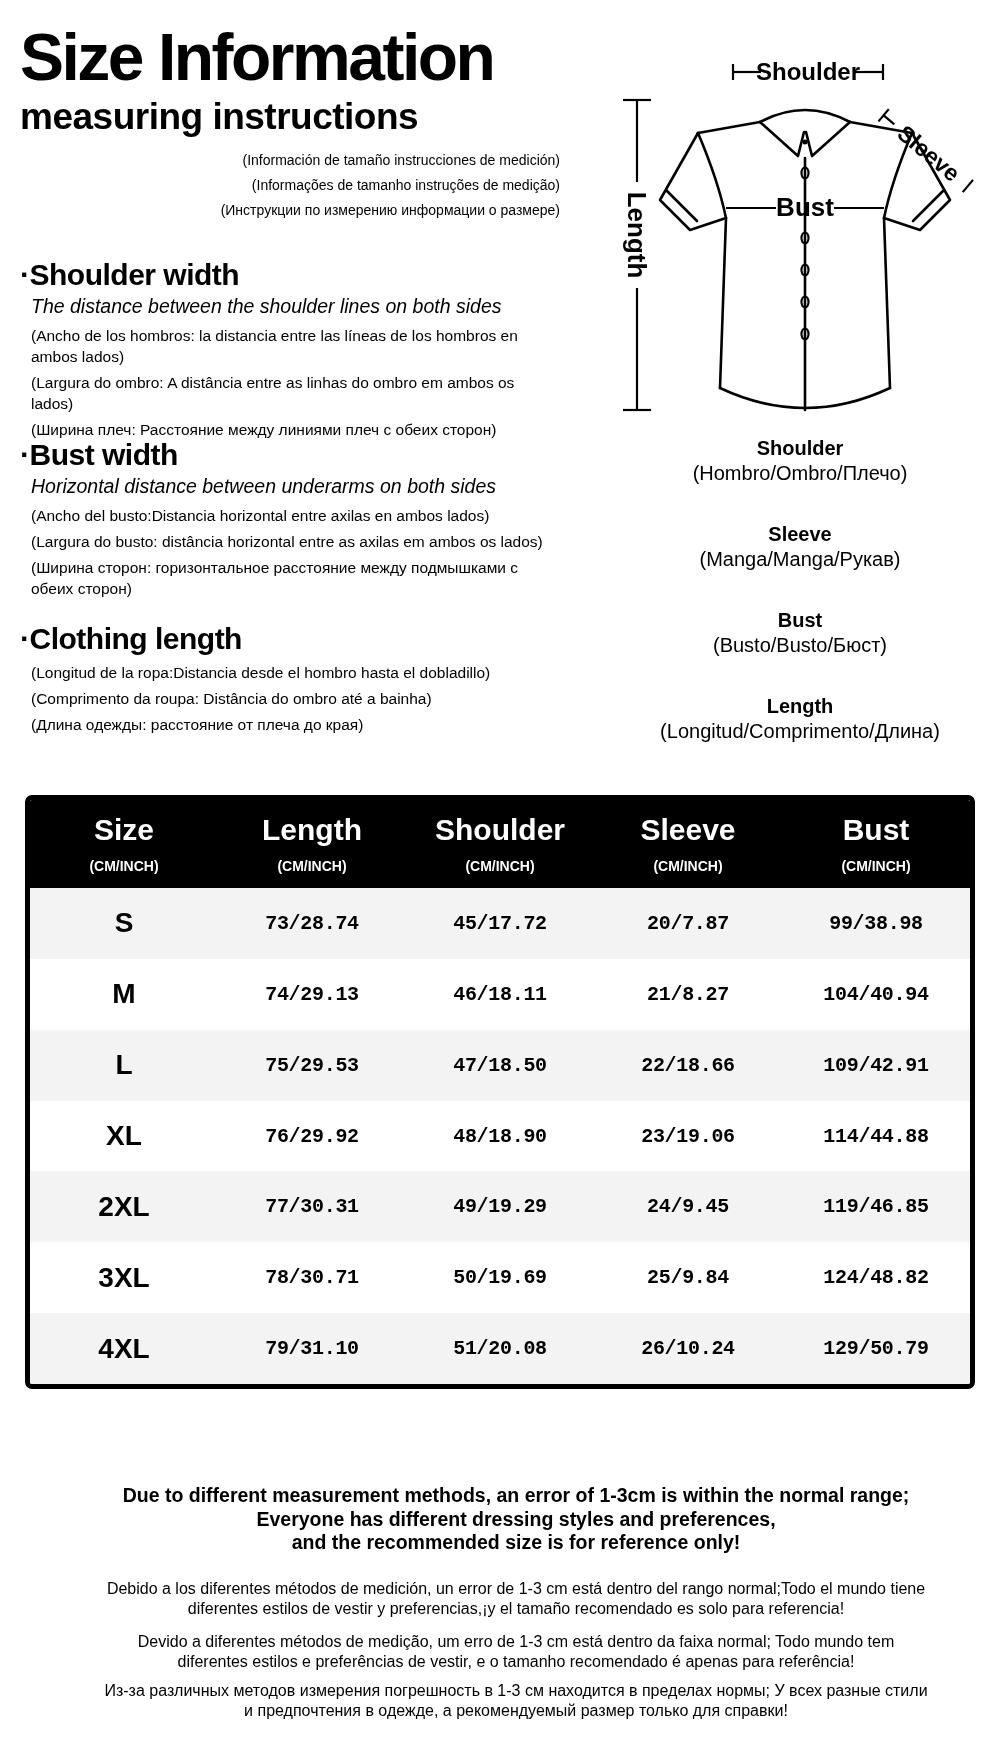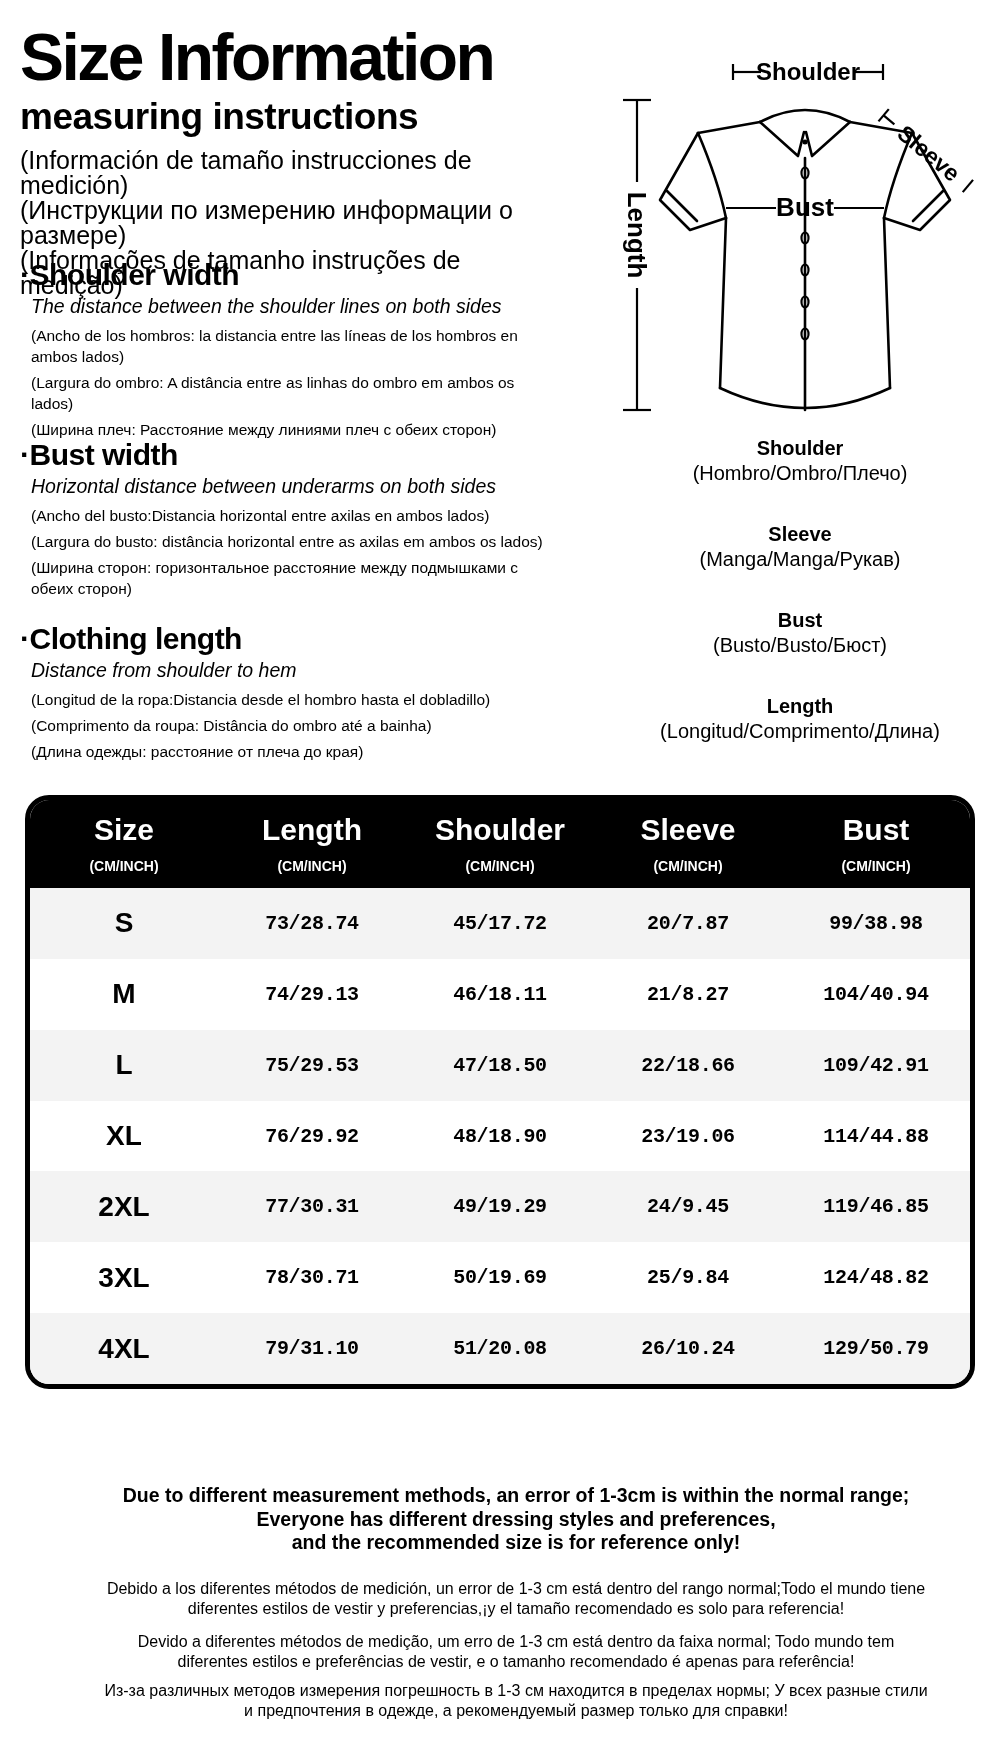--- a/index.html
+++ b/index.html
@@ -4,41 +4,41 @@
 <style>
   html,body { margin:0; padding:0; background:#fff; }
   .page {
     position:relative; width:1000px; height:1737px; background:#fff;
     font-family:"Liberation Sans", sans-serif; color:#000; overflow:hidden;
   }
   
   .hdr { position:absolute; left:20px; top:24px; width:540px; }
   .hdr-title { font-size:66px; font-weight:bold; letter-spacing:-2.5px; line-height:1.02; margin:0; }
   .hdr-sub { font-size:37px; font-weight:bold; letter-spacing:-0.5px; line-height:1.05; margin:7px 0 11px 0; }
-  .hdr-tr { font-size:25px; line-height:25px; }
+  .hdr-tr { font-size:14px; line-height:25px;text-align:right; }
   
   .sec { position:absolute; left:20px; width:532px; }
   #sec-0 { top:258px; } #sec-1 { top:438px; } #sec-2 { top:622px; }
   .sec-title { font-size:30px; font-weight:bold; line-height:1.15; margin:0; letter-spacing:-0.5px; }
   .sec-desc { font-size:19.5px; line-height:24px; margin:1px 0 7px 11px;font-style:italic; }
   .sec-tr { font-size:15.5px; line-height:21px; margin:5px 0 5px 11px; }
   
   .diagram-svg { position:absolute; left:548px; top:30px; }
   .ln { stroke:#000; stroke-width:2.6; fill:none; stroke-linecap:round; stroke-linejoin:round; }
   .ms { stroke:#000; stroke-width:2.2; fill:none; stroke-linecap:butt; }
   .lbl { fill:#000; stroke:none; font-family:"Liberation Sans",sans-serif; font-weight:bold; }
   .legend { position:absolute; left:600px; top:436px; width:400px; text-align:center; }
   .legend-item { margin-bottom:36px; }
   .legend-term { font-size:20px; font-weight:bold; line-height:24px; }
   .legend-tr { font-size:20px; line-height:26px; }
   
   .size-table {
     position:absolute; left:25px; top:795px; width:950px; height:594px;
     box-sizing:border-box; background:#fff; border:5px solid #000;
-    border-radius:24px; overflow:hidden; display:flex; flex-direction:column;
+    border-radius:7px; overflow:hidden; display:flex; flex-direction:column;
   }
   .st-header {
     display:grid; grid-template-columns:repeat(5,1fr); height:88px; flex:0 0 88px;
     background:#000; color:#fff; align-items:center;
   }
   .st-hcell { text-align:center; }
   .st-term { font-size:30px; font-weight:bold; line-height:1.05; }
   .st-unit { font-size:14px; font-weight:bold; margin-top:12px; }
   .st-body { display:flex; flex-direction:column; flex:1; }
   .st-row { display:grid; grid-template-columns:repeat(5,1fr); align-items:center; flex:1; background:#fff; }
@@ -54,43 +54,42 @@
 </style>
 </head>
 <body>
 
 <div class="page">
 
   <div class="hdr">
     <div class="hdr-title">Size Information</div>
     <div class="hdr-sub">measuring instructions</div>
     <div class="hdr-tr">(Información de tamaño instrucciones de medición)</div>
+    <div class="hdr-tr">(Informações de tamanho instruções de medição)</div>
     <div class="hdr-tr">(Инструкции по измерению информации о размере)</div>
-    <div class="hdr-tr">(Informações de tamanho instruções de medição)</div>
   </div>
 
   <div class="sec" id="sec-0">
     <h3 class="sec-title"><span>·</span><span>Shoulder width</span></h3>
     <div class="sec-desc">The distance between the shoulder lines on both sides</div>
     <p class="sec-tr">(Ancho de los hombros: la distancia entre las líneas de los hombros en ambos lados)</p>
     <p class="sec-tr">(Largura do ombro: A distância entre as linhas do ombro em ambos os lados)</p>
     <p class="sec-tr">(Ширина плеч: Расстояние между линиями плеч с обеих сторон)</p>
   </div>
 
   <div class="sec" id="sec-1">
     <h3 class="sec-title"><span>·</span><span>Bust width</span></h3>
     <div class="sec-desc">Horizontal distance between underarms on both sides</div>
     <p class="sec-tr">(Ancho del busto:Distancia horizontal entre axilas en ambos lados)</p>
     <p class="sec-tr">(Largura do busto: distância horizontal entre as axilas em ambos os lados)</p>
     <p class="sec-tr">(Ширина сторон: горизонтальное расстояние между подмышками с обеих сторон)</p>
   </div>
 
   <div class="sec" id="sec-2">
     <h3 class="sec-title"><span>·</span><span>Clothing length</span></h3>
-    <div class="sec-desc">Distance from shoulder to hem</div>
     <p class="sec-tr">(Longitud de la ropa:Distancia desde el hombro hasta el dobladillo)</p>
     <p class="sec-tr">(Comprimento da roupa: Distância do ombro até a bainha)</p>
     <p class="sec-tr">(Длина одежды: расстояние от плеча до края)</p>
   </div>
 
   <svg class="diagram-svg" viewBox="0 0 452 385" width="452" height="385">
 
     <g>
       <line class="ms" x1="185" y1="34" x2="185" y2="50"></line>
       <line class="ms" x1="185" y1="42" x2="213" y2="42"></line>

